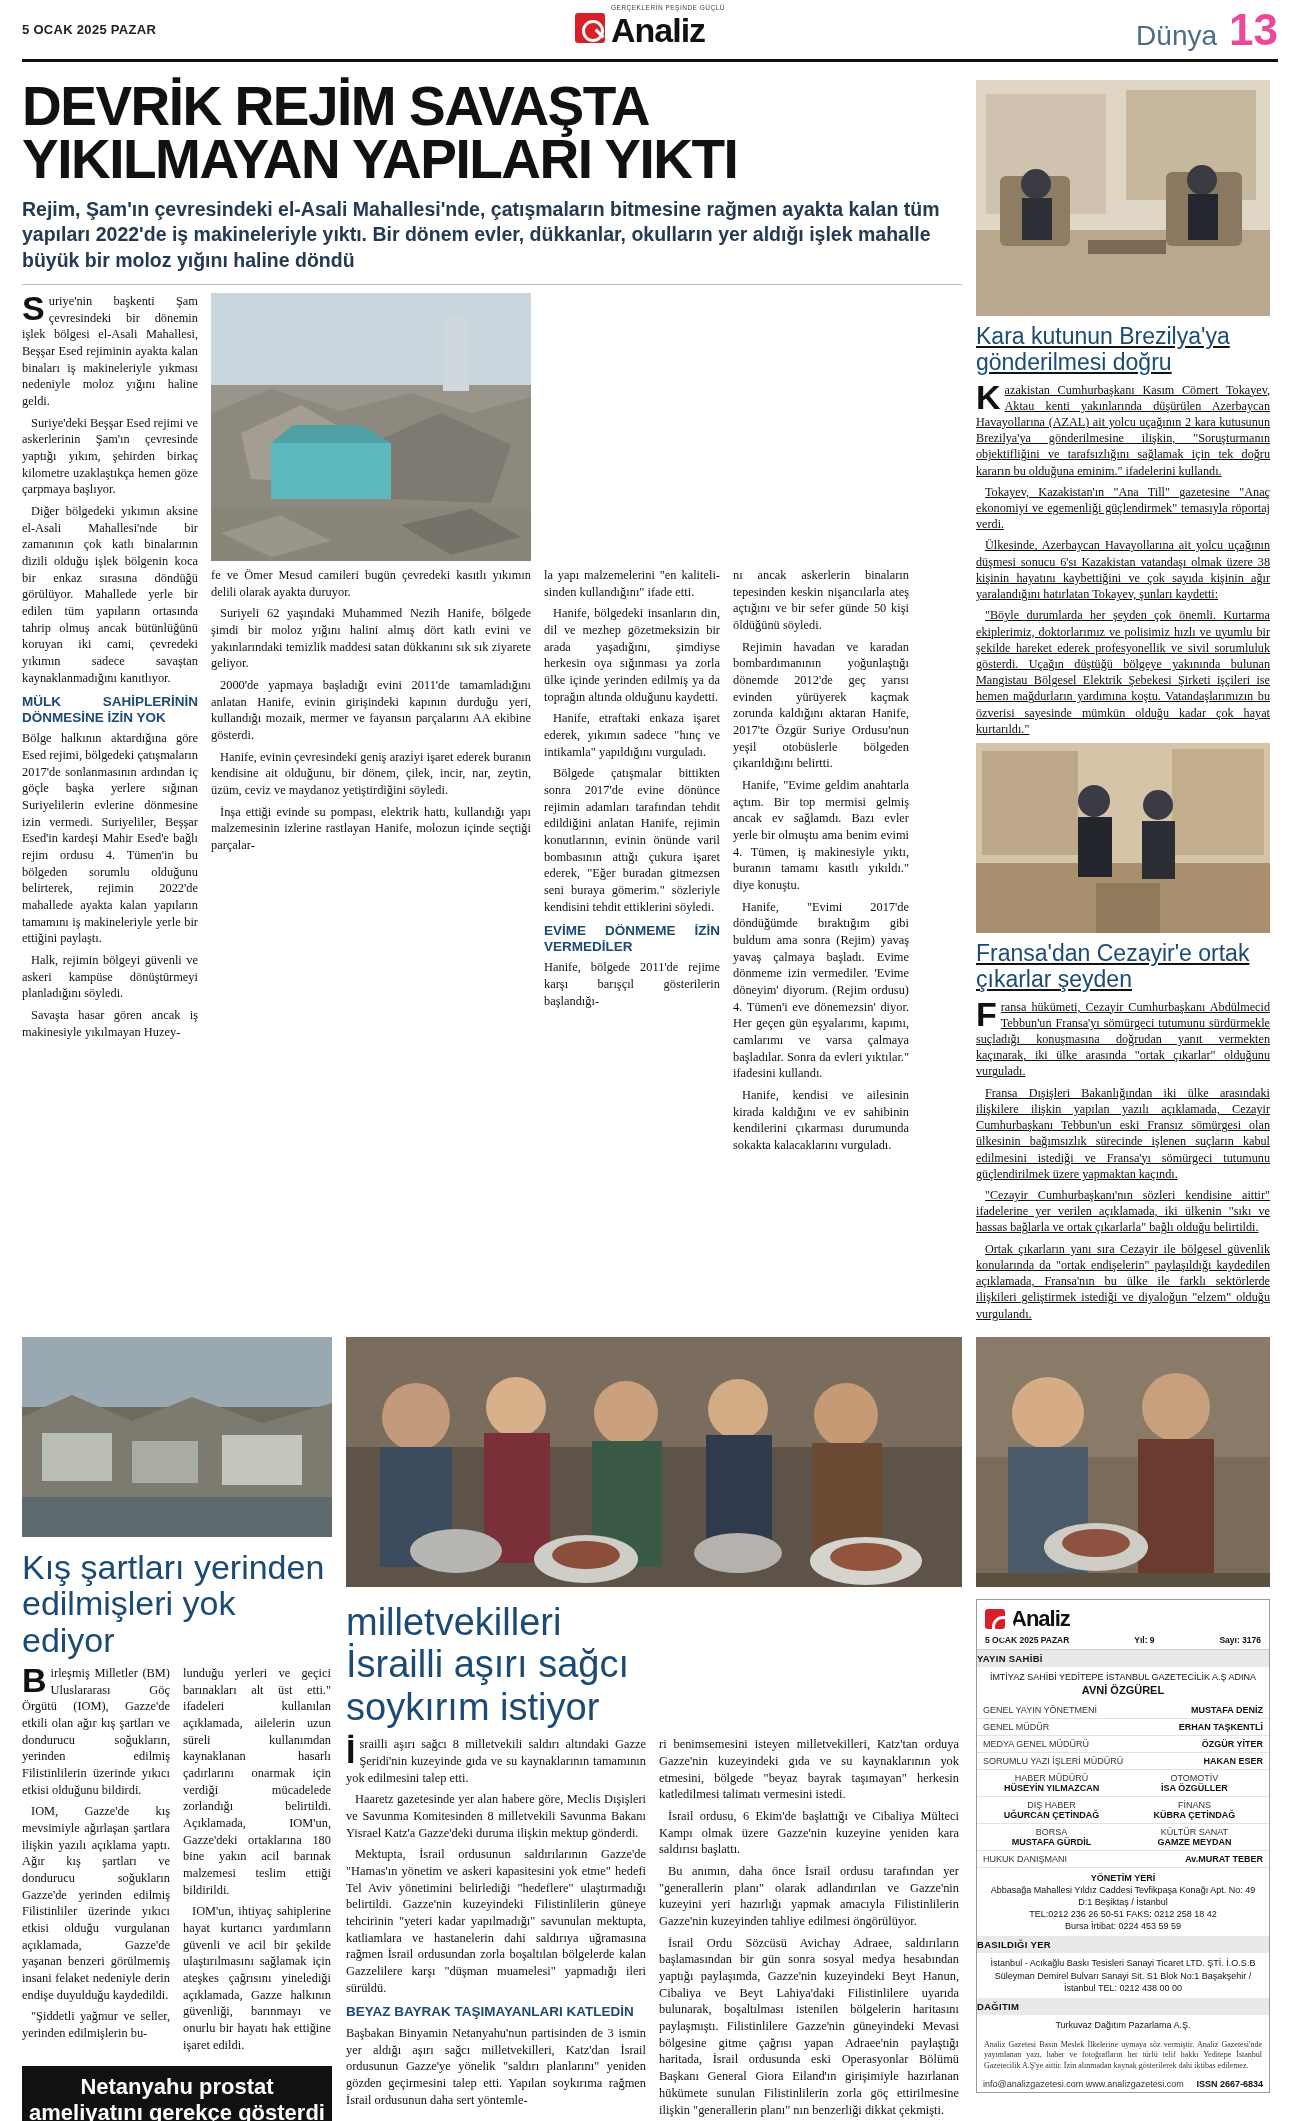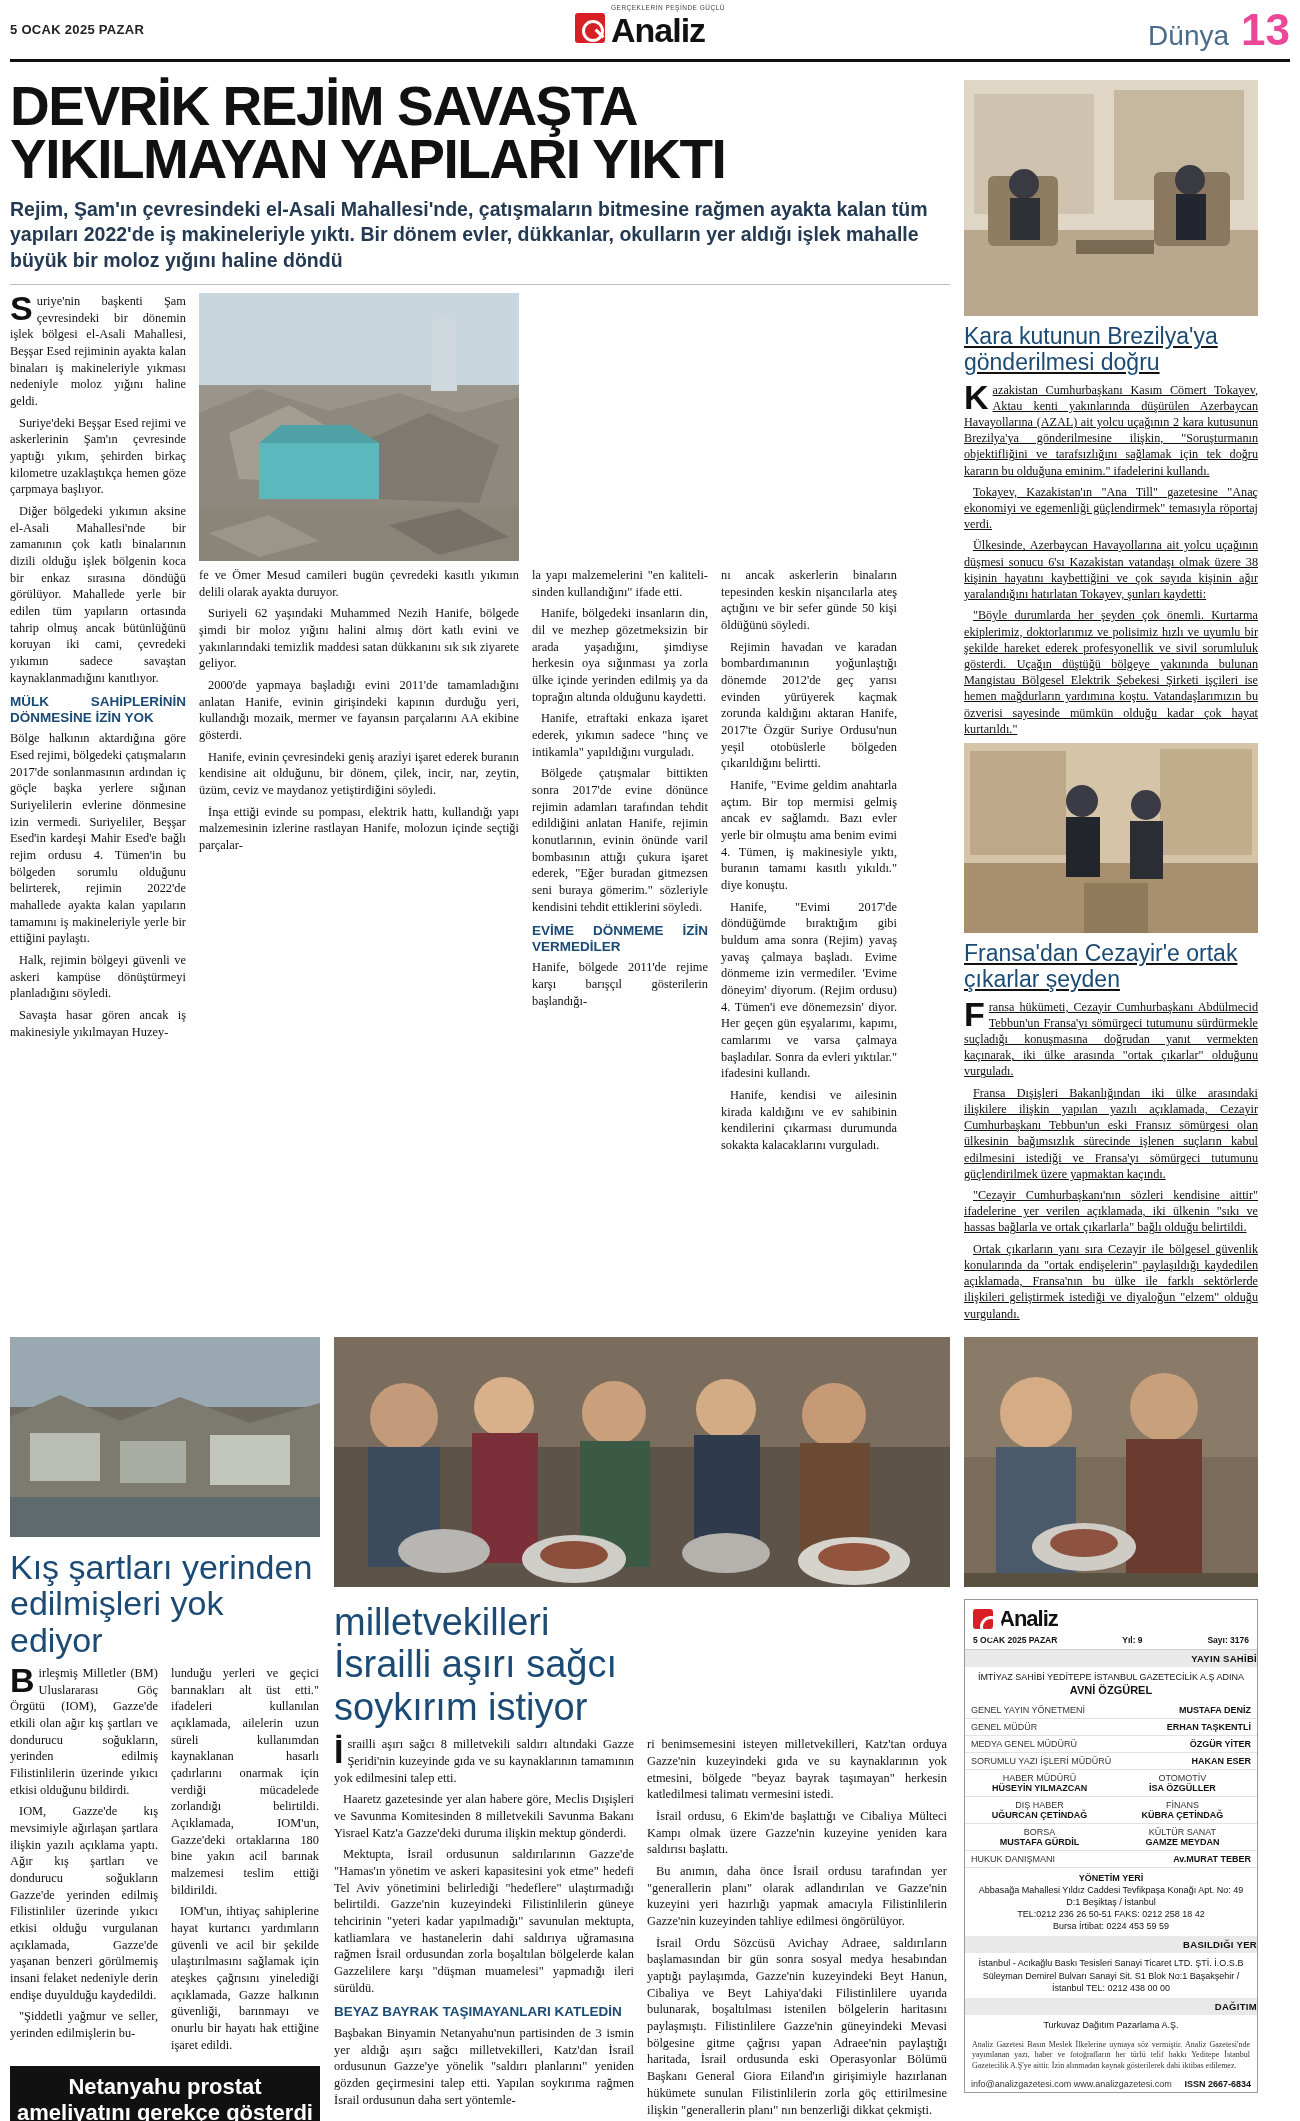--- a/index.html
+++ b/index.html
@@ -5,21 +5,21 @@
   * { box-sizing: border-box; }
   html, body { margin:0; padding:0; }
   body {
     width:1300px; height:2121px;
     background:#ffffff;
     font-family:"Liberation Serif", serif;
     color:#111;
     position:relative;
     overflow:hidden;
   }
-  .page { position:relative; width:1300px; height:2113px; padding:0 10px; }
+  .page { position:relative; width:1300px; height:2113px; padding:0 22px; }
 
   
   .masthead { position:relative; height:62px; border-bottom:3px solid #111; display:flex; align-items:center; }
   .md-date { font-family:"Liberation Sans", sans-serif; font-size:13px; font-weight:700; letter-spacing:.3px; color:#222; }
   .md-logo { position:absolute; left:50%; transform:translateX(-50%); top:6px; display:flex; flex-direction:column; align-items:center; }
   .logo-box { display:flex; align-items:center; gap:6px; }
   .logo-mark { width:30px; height:30px; background:#d81f26; border-radius:3px; position:relative; }
   .logo-mark:before{ content:""; position:absolute; left:7px; top:7px; width:16px; height:16px; border:3px solid #fff; border-radius:50%; }
   .logo-mark:after{ content:""; position:absolute; left:19px; top:19px; width:11px; height:3px; background:#fff; transform:rotate(45deg); }
   .logo-word { font-family:"Liberation Sans", sans-serif; font-weight:700; font-size:34px; color:#111; letter-spacing:-1px; }
@@ -64,21 +64,21 @@
   .big-title2 { font-family:"Liberation Sans", sans-serif; font-size:38px; line-height:1.12; color:#1b4a74; }
 
   .blackbar { background:#111; color:#fff; font-family:"Liberation Sans", sans-serif; font-weight:700; font-size:22px; line-height:1.15; text-align:center; padding:8px 6px; }
 
   
   .kunye { border:1px solid #999; margin-top:8px; }
   .kunye-top { background:#fff; padding:6px 8px 4px; border-bottom:1px solid #ccc; }
   .kunye-row { display:flex; justify-content:space-between; font-family:"Liberation Sans", sans-serif; font-size:9px; padding:3px 6px; border-bottom:1px solid #e2e2e2; }
   .kunye-row .k { color:#333; }
   .kunye-row .v { font-weight:700; color:#111; }
-  .kunye-band { background:#e9e9e9; font-family:"Liberation Sans", sans-serif; font-size:9.5px; font-weight:700; text-align:right; padding:3px 0; letter-spacing:.3px; }
+  .kunye-band { background:#e9e9e9; font-family:"Liberation Sans", sans-serif; font-size:9.5px; font-weight:700; text-align:left; padding:3px 0; letter-spacing:.3px; }
   .kunye-note { font-size:8px; line-height:1.3; padding:5px 7px; color:#333; text-align:justify; }
   .kunye-center { text-align:center; font-family:"Liberation Sans", sans-serif; font-size:9px; padding:4px 6px; line-height:1.35; }
 
   .tiny { font-size:9px; }
 </style>
 </head>
 <body>
 
 <div class="page">
 

